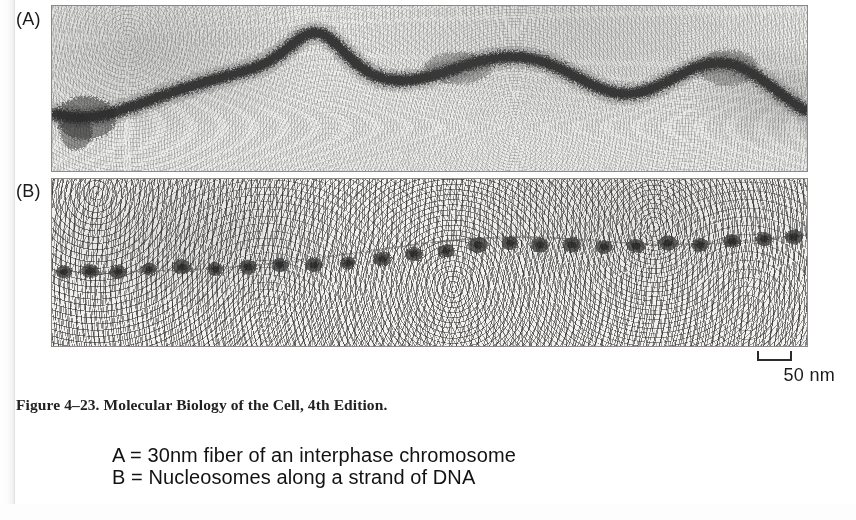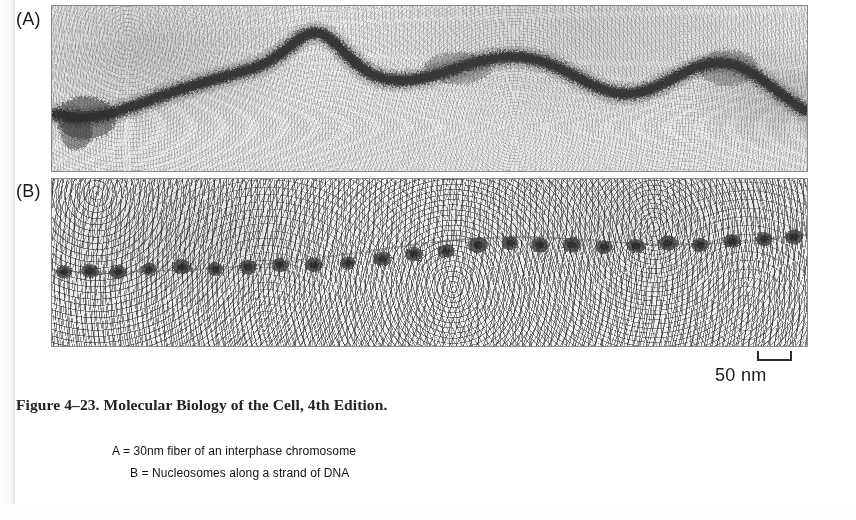--- a/index.html
+++ b/index.html
@@ -159,21 +159,21 @@
     bottom: 0;
     width: 35px;
     height: 2px;
     background: #2b2b2b;
   }
   #scale-label {
     position: absolute;
     left: 715px;
     top: 365px;
     width: 120px;
-    text-align: left;
+    text-align: right;
     font-size: 18px;
     color: #1a1a1a;
     letter-spacing: 0.3px;
     white-space: nowrap;
   }
 
   
   #caption {
     position: absolute;
     left: 16px;
@@ -181,27 +181,27 @@
     font-size: 15.5px;
     font-weight: 600;
     color: #222222;
     letter-spacing: 0.1px;
     white-space: nowrap;
     font-family: Liberation Serif, serif;
   }
   .legend-line {
     position: absolute;
     left: 112px;
-    font-size: 12px;
+    font-size: 20px;
     color: #121212;
     letter-spacing: 0.1px;
     white-space: nowrap;
   }
   #legend-a { top: 444px; }
-  #legend-b { top: 466px; margin-left: 18px; }
+  #legend-b { top: 466px; }
 </style>
 </head>
 <body>
 
 <div id="page">
 
   <div class="gutter"></div>
   <div class="gutter-edge"></div>
   <div class="bottom-band"></div>
 

